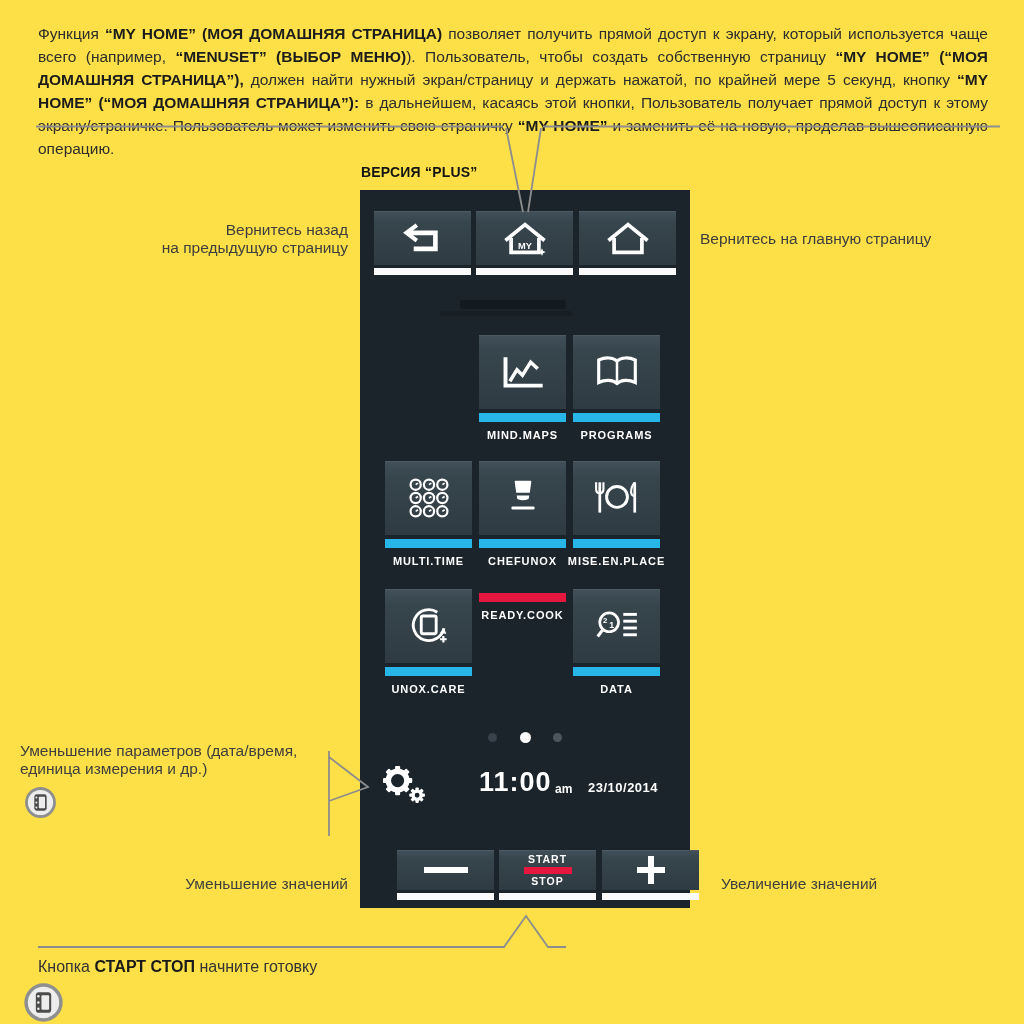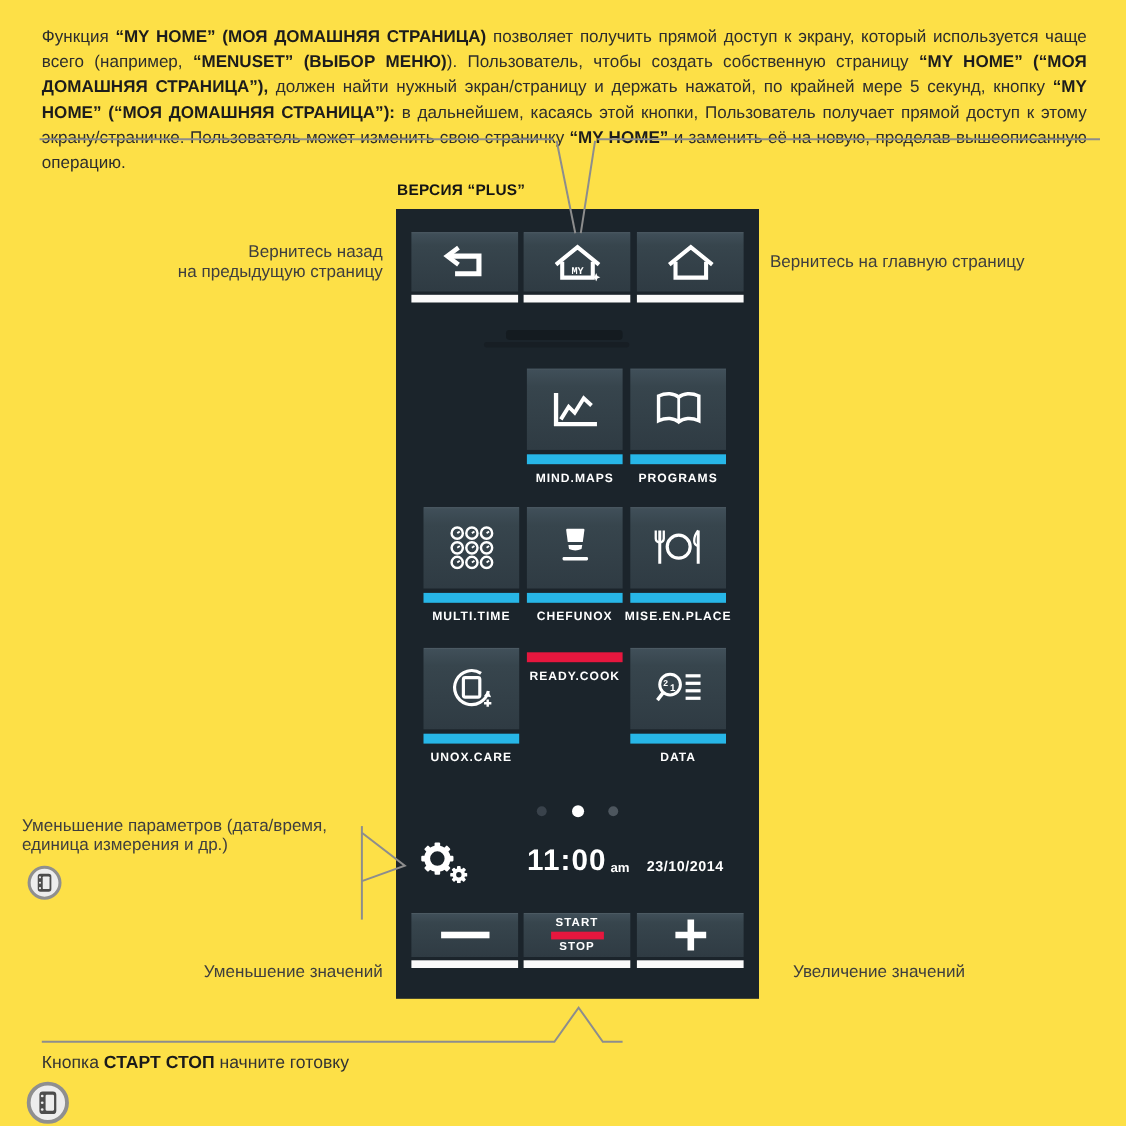--- a/index.html
+++ b/index.html
@@ -18,22 +18,22 @@
                  color:#141414;letter-spacing:.2px;}
 
   
   .panel{position:absolute;left:360px;top:190px;width:330px;height:718px;background:#1b242b;z-index:2;}
 
   .tile{position:absolute;display:flex;flex-direction:column;align-items:center;}
   .tile-face{width:100%;display:flex;align-items:center;justify-content:center;
              background:linear-gradient(180deg,#41505a 0%,#37454d 22%,#2f3b43 100%);
              box-shadow:inset 0 1px 0 rgba(255,255,255,.06);}
   .nav-tile{width:97px;top:21px;}
-  .nav-tile .tile-face{height:54px;font-family:Liberation Mono, monospace;}
-  .ctrl-tile{width:97px;top:640px;}
+  .nav-tile .tile-face{height:54px;}
+  .ctrl-tile{width:97px;top:660px;margin-left:23px;}
   .ctrl-tile .tile-face{height:40px;}
   .white-bar{width:100%;height:7px;background:#fafafa;margin-top:3px;}
   .app-tile{width:87px;}
   .app-tile .tile-face{height:74px;}
   .color-bar{width:100%;height:9px;margin-top:4px;}
   .tile-label{margin-top:7px;font-size:11px;font-weight:bold;color:#fff;letter-spacing:.9px;white-space:nowrap;}
 
   .smudge{position:absolute;border-radius:3px;}
   .smudge-a{left:100px;top:110px;width:106px;height:9px;background:#141b20;}
   .smudge-b{left:80px;top:121px;width:132px;height:5px;background:#171e24;}

